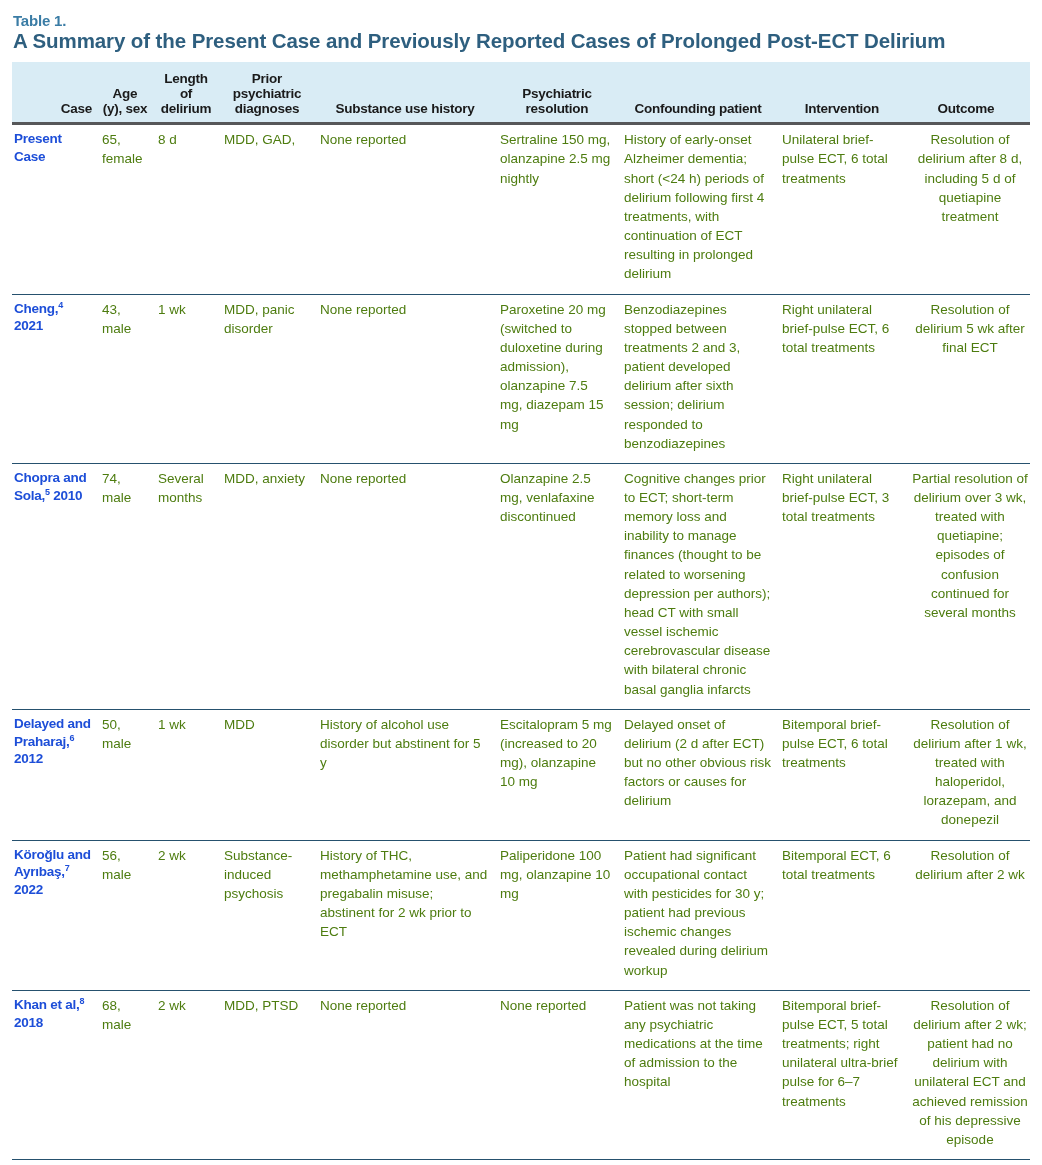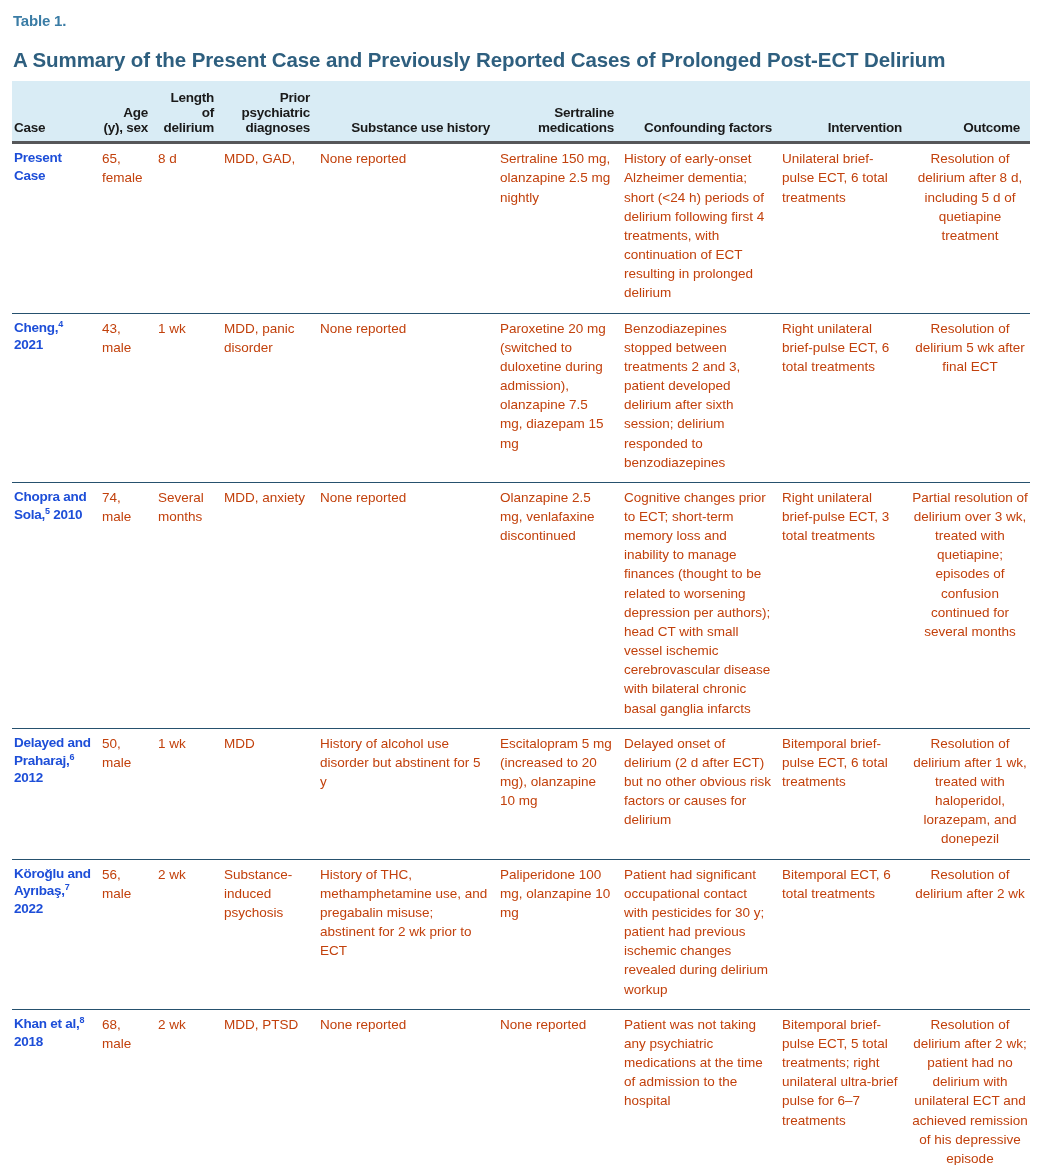--- a/index.html
+++ b/index.html
@@ -21,48 +21,48 @@
     font-weight: bold;
     font-size: 15px;
     letter-spacing: -0.2px;
     margin: 2px 0 0 1px;
   }
   .main-title {
     color: #2e5f7f;
     font-weight: bold;
     font-size: 20.5px;
     letter-spacing: -0.1px;
-    margin: 19px 0 9px 1px;
+    margin: 0 0 9px 1px;
   }
   table.case-table {
     border-collapse: collapse;
     table-layout: fixed;
     width: 1018px;
   }
   thead th {
     background: #d9ecf5;
     vertical-align: bottom;
     font-size: 13.5px;
     font-weight: bold;
     color: #1a1a1a;
     line-height: 1.12;
     letter-spacing: -0.25px;
-    text-align: right;
+    text-align: center;
     padding: 9px 10px 6px 0;
     border-bottom: 3px solid #565759;
   }
   thead th.case-col {
-    text-align: left;
+    text-align: right;
     padding-left: 2px;
   }
   tbody td {
     vertical-align: top;
     font-size: 13.5px;
     line-height: 1.42;
-    color: #c2410c;
+    color: #4d7c0f;
     padding: 5px 10px 10px 0;
     border-bottom: 1.5px solid #26516e;
     word-wrap: break-word;
   }
   tbody td.case-cell {
     font-weight: bold;
     color: #1d4ed8;
     letter-spacing: -0.25px;
     line-height: 1.32;
     padding-left: 2px;
@@ -93,22 +93,22 @@
         <col style="width:130px">
         <col style="width:118px">
     </colgroup>
     <thead>
       <tr>
         <th class="case-col">Case</th>
         <th>Age (y), sex</th>
         <th>Length of delirium</th>
         <th>Prior psychiatric diagnoses</th>
         <th>Substance use history</th>
-        <th>Sertraline medications</th>
-        <th>Confounding factors</th>
+        <th>Psychiatric resolution</th>
+        <th>Confounding patient</th>
         <th>Intervention</th>
         <th>Outcome</th>
       </tr>
     </thead>
     <tbody>
       <tr>
         <td class="case-cell"><span>Present Case</span><sup class="ref"></sup><span></span></td>
         <td>65, female</td>
         <td>8 d</td>
         <td>MDD, GAD,</td>

